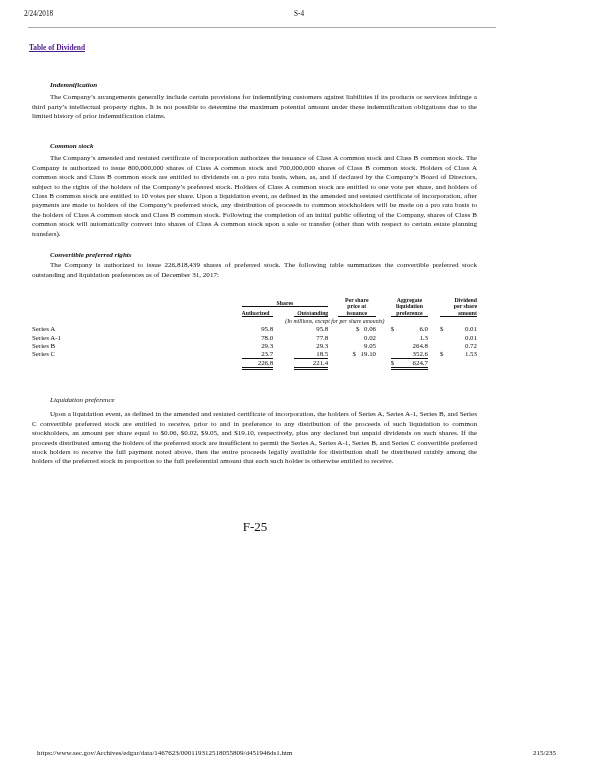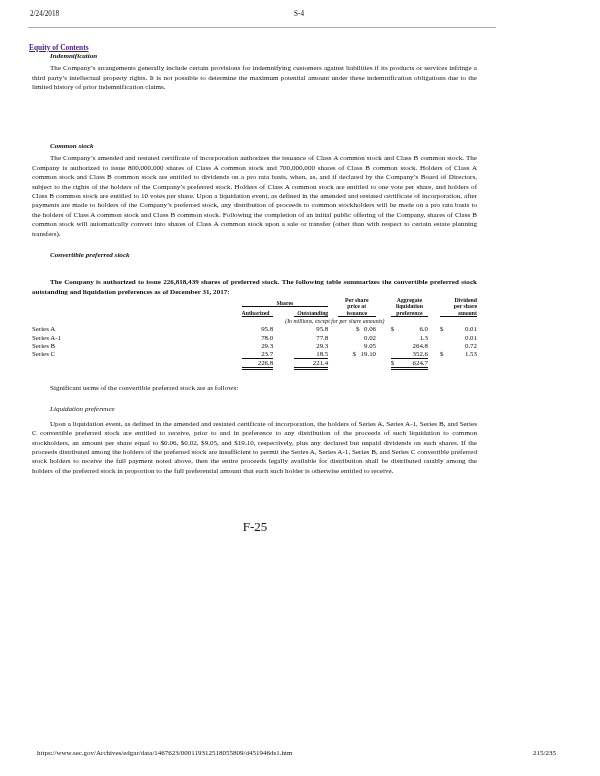--- a/index.html
+++ b/index.html
@@ -1,19 +1,19 @@
 <!DOCTYPE html>
 <html><head>
   <meta charset="utf-8">
   <style>
     html, body { margin: 0; padding: 0; background: #fff; }
     body { width: 600px; height: 776px; position: relative; overflow: hidden;
       font-family: "Liberation Serif", serif; color: #111; }
     .hdr { position: absolute; top: 10px; left: 22px; right: 22px; font-size: 7.2px; }
-    .hdr .date { position: absolute; left: 8px; top: 0; }
+    .hdr .date { position: absolute; left: 2px; top: 0; }
     .hdr .title { position: absolute; left: 272px; top: 0; }
     .rule { position: absolute; top: 27px; left: 28px; width: 468px; height: 1px; background: #aaa; }
     .toc { position: absolute; top: 43px; left: 29px; font-size: 7.4px; color: #4a1a8a; text-decoration: underline; font-weight: bold; cursor: pointer; }
     .content { position: absolute; left: 32px; width: 445px; font-size: 7.1px; line-height: 9.4px; text-align: justify; }
     .subhead { font-style: italic; font-weight: bold; text-indent: 18px; }
     .italichead { font-style: italic; text-indent: 18px; }
     .heading { font-weight: bold; }
     .para { text-indent: 18px; }
     table.pref { position: absolute; top: 297px; left: 32px; width: 445px; border-collapse: collapse; font-size: 6.9px; }
     table.pref td, table.pref th { padding: 0; line-height: 8.2px; }
@@ -29,32 +29,32 @@
     .dollar { display: inline-block; width: 8px; text-align: left; }
   </style>
 </head>
 <body>
 
 <div class="hdr">
   <span class="date">2/24/2018</span>
   <span class="title">S-4</span>
 </div>
 <div class="rule"></div>
-<a class="toc">Equity of Contents</a>
+<a class="toc">Table of Dividend</a>
 
-<div class="content" style="top:52px;">
+<div class="content" style="top:81px;">
   <div class="subhead">Indemnification</div>
   <div class="para" style="margin-top:3px;">The Company’s arrangements generally include certain provisions for indemnifying customers against liabilities if its products or services infringe a third party’s intellectual property rights. It is not possible to determine the maximum potential amount under these indemnification obligations due to the limited history of prior indemnification claims.</div>
 </div>
 
 <div class="content" style="top:124px;">
   <div class="subhead" style="margin-top:18px;">Common stock</div>
   <div class="para" style="margin-top:3px;">The Company’s amended and restated certificate of incorporation authorizes the issuance of Class A common stock and Class B common stock. The Company is authorized to issue 800,000,000 shares of Class A common stock and 700,000,000 shares of Class B common stock. Holders of Class A common stock and Class B common stock are entitled to dividends on a pro rata basis, when, as, and if declared by the Company’s Board of Directors, subject to the rights of the holders of the Company’s preferred stock. Holders of Class A common stock are entitled to one vote per share, and holders of Class B common stock are entitled to 10 votes per share. Upon a liquidation event, as defined in the amended and restated certificate of incorporation, after payments are made to holders of the Company’s preferred stock, any distribution of proceeds to common stockholders will be made on a pro rata basis to the holders of Class A common stock and Class B common stock. Following the completion of an initial public offering of the Company, shares of Class B common stock will automatically convert into shares of Class A common stock upon a sale or transfer (other than with respect to certain estate planning transfers).</div>
-  <div class="subhead" style="margin-top:12px;">Convertible preferred stock</div>
-  <div class="para" style="margin-top:18px;font-weight:bold;">The Company is authorized to issue 226,818,439 shares of preferred stock. The following table summarizes the convertible preferred stock outstanding and liquidation preferences as of December 31, 2017:</div>
+  <div class="subhead" style="margin-top:12px;">Convertible preferred rights</div>
+  <div class="para" style="margin-top:1px;">The Company is authorized to issue 226,818,439 shares of preferred stock. The following table summarizes the convertible preferred stock outstanding and liquidation preferences as of December 31, 2017:</div>
 </div>
 
 <table class="pref">
   <colgroup>
     <col style="width:225px">
       <col style="width:32px">
       <col style="width:22px">
       <col style="width:35px">
       <col style="width:10px">
       <col style="width:40px">
@@ -146,21 +146,20 @@
     <td></td>
         <td></td>
     <td class="num dbl"><span class="dollar" style="float:left">$</span><span>624.7</span></td>
         <td></td>
     <td></td>
   </tr>
 </tbody>
   </table>
 
 <div class="content" style="top:384px;">
-  <div class="para">Significant terms of the convertible preferred stock are as follows:</div>
   <div class="italichead" style="margin-top:12px;">Liquidation preference</div>
   <div class="para" style="margin-top:5px;">Upon a liquidation event, as defined in the amended and restated certificate of incorporation, the holders of Series A, Series A-1, Series B, and Series C convertible preferred stock are entitled to receive, prior to and in preference to any distribution of the proceeds of such liquidation to common stockholders, an amount per share equal to $0.06, $0.02, $9.05, and $19.10, respectively, plus any declared but unpaid dividends on such shares. If the proceeds distributed among the holders of the preferred stock are insufficient to permit the Series A, Series A-1, Series B, and Series C convertible preferred stock holders to receive the full payment noted above, then the entire proceeds legally available for distribution shall be distributed ratably among the holders of the preferred stock in proportion to the full preferential amount that each such holder is otherwise entitled to receive.</div>
 </div>
 
 <div class="pageno">F-25</div>
 
 <div class="footer">
   <span class="url">https://www.sec.gov/Archives/edgar/data/1467623/000119312518055809/d451946ds1.htm</span>
   <span class="pg">215/235</span>
 </div>

